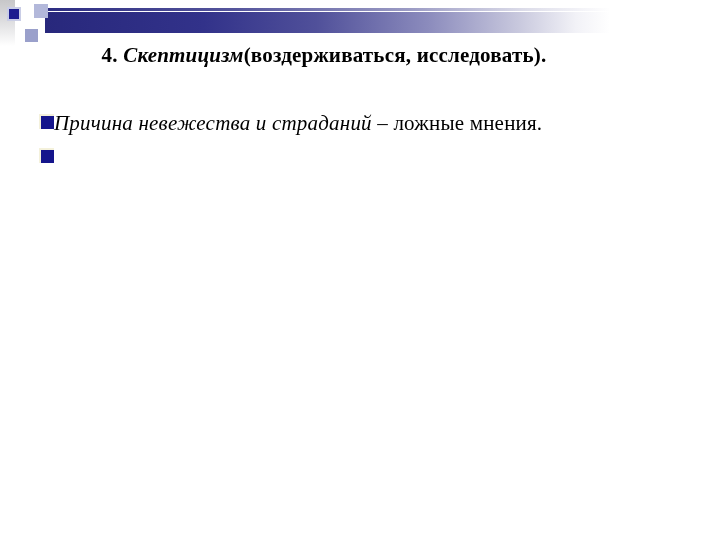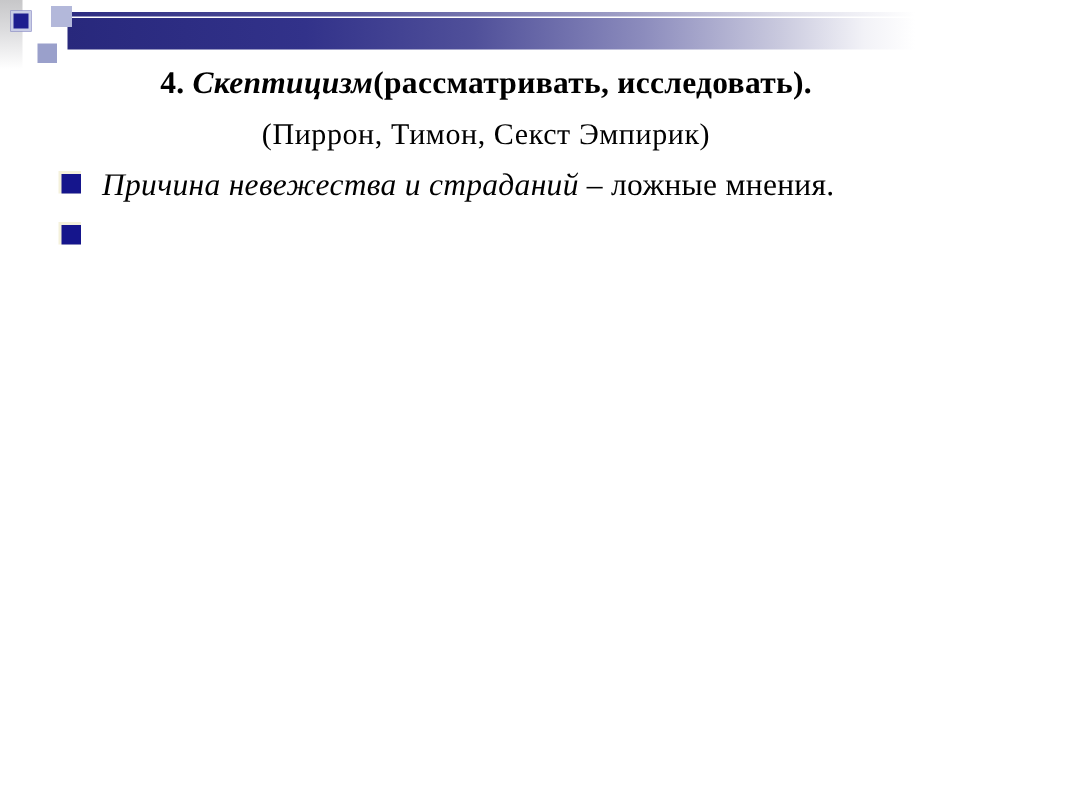--- a/index.html
+++ b/index.html
@@ -69,21 +69,21 @@
     position: absolute;
     left: 41px; top: 108px; width: 650px;
     list-style: none;
     margin: 0; padding: 0;
     font-size: 21px;
     line-height: 30px;
     letter-spacing: 0.2px;
   }
   .bullet-item {
     position: relative;
-    padding-left: 27px;
+    padding-left: 13px;
     margin-bottom: 4px;
   }
   .bullet-square {
     position: absolute;
     left: 0; top: 8px;
     width: 13px; height: 13px;
     background: #15158c;
     box-shadow: -1px -1px 0 1px rgba(238, 234, 200, 0.65);
   }
   .bullet-text { white-space: pre-line; }
@@ -93,22 +93,21 @@
 <body>
 
 <div class="deco deco-strip"></div>
 <div class="deco deco-thin-line"></div>
 <div class="deco deco-bar"></div>
 <div class="deco deco-sq-outline"></div>
 <div class="deco deco-sq-light"></div>
 <div class="deco deco-sq-med"></div>
 
 <div class="title-block">
-  <div class="title-line1"><span>4. </span><span class="title-term">Скептицизм</span><span>(рассматривать, исследовать).</span></div>
-  <div class="title-line2">(Пиррон, Тимон, Секст Эмпирик)</div>
+  <div class="title-line1"><span>4. </span><span class="title-term">Скептицизм</span><span>(воздерживаться, исследовать).</span></div>
 </div>
 
 <ul class="bullet-list">
   <li class="bullet-item">
     <span class="bullet-square"></span>
     <span class="bullet-text"><span class="lead-italic">Причина невежества и страданий</span><span> – ложные мнения.</span></span>
   </li>
   <li class="bullet-item">
     <span class="bullet-square"></span>
   </li>

